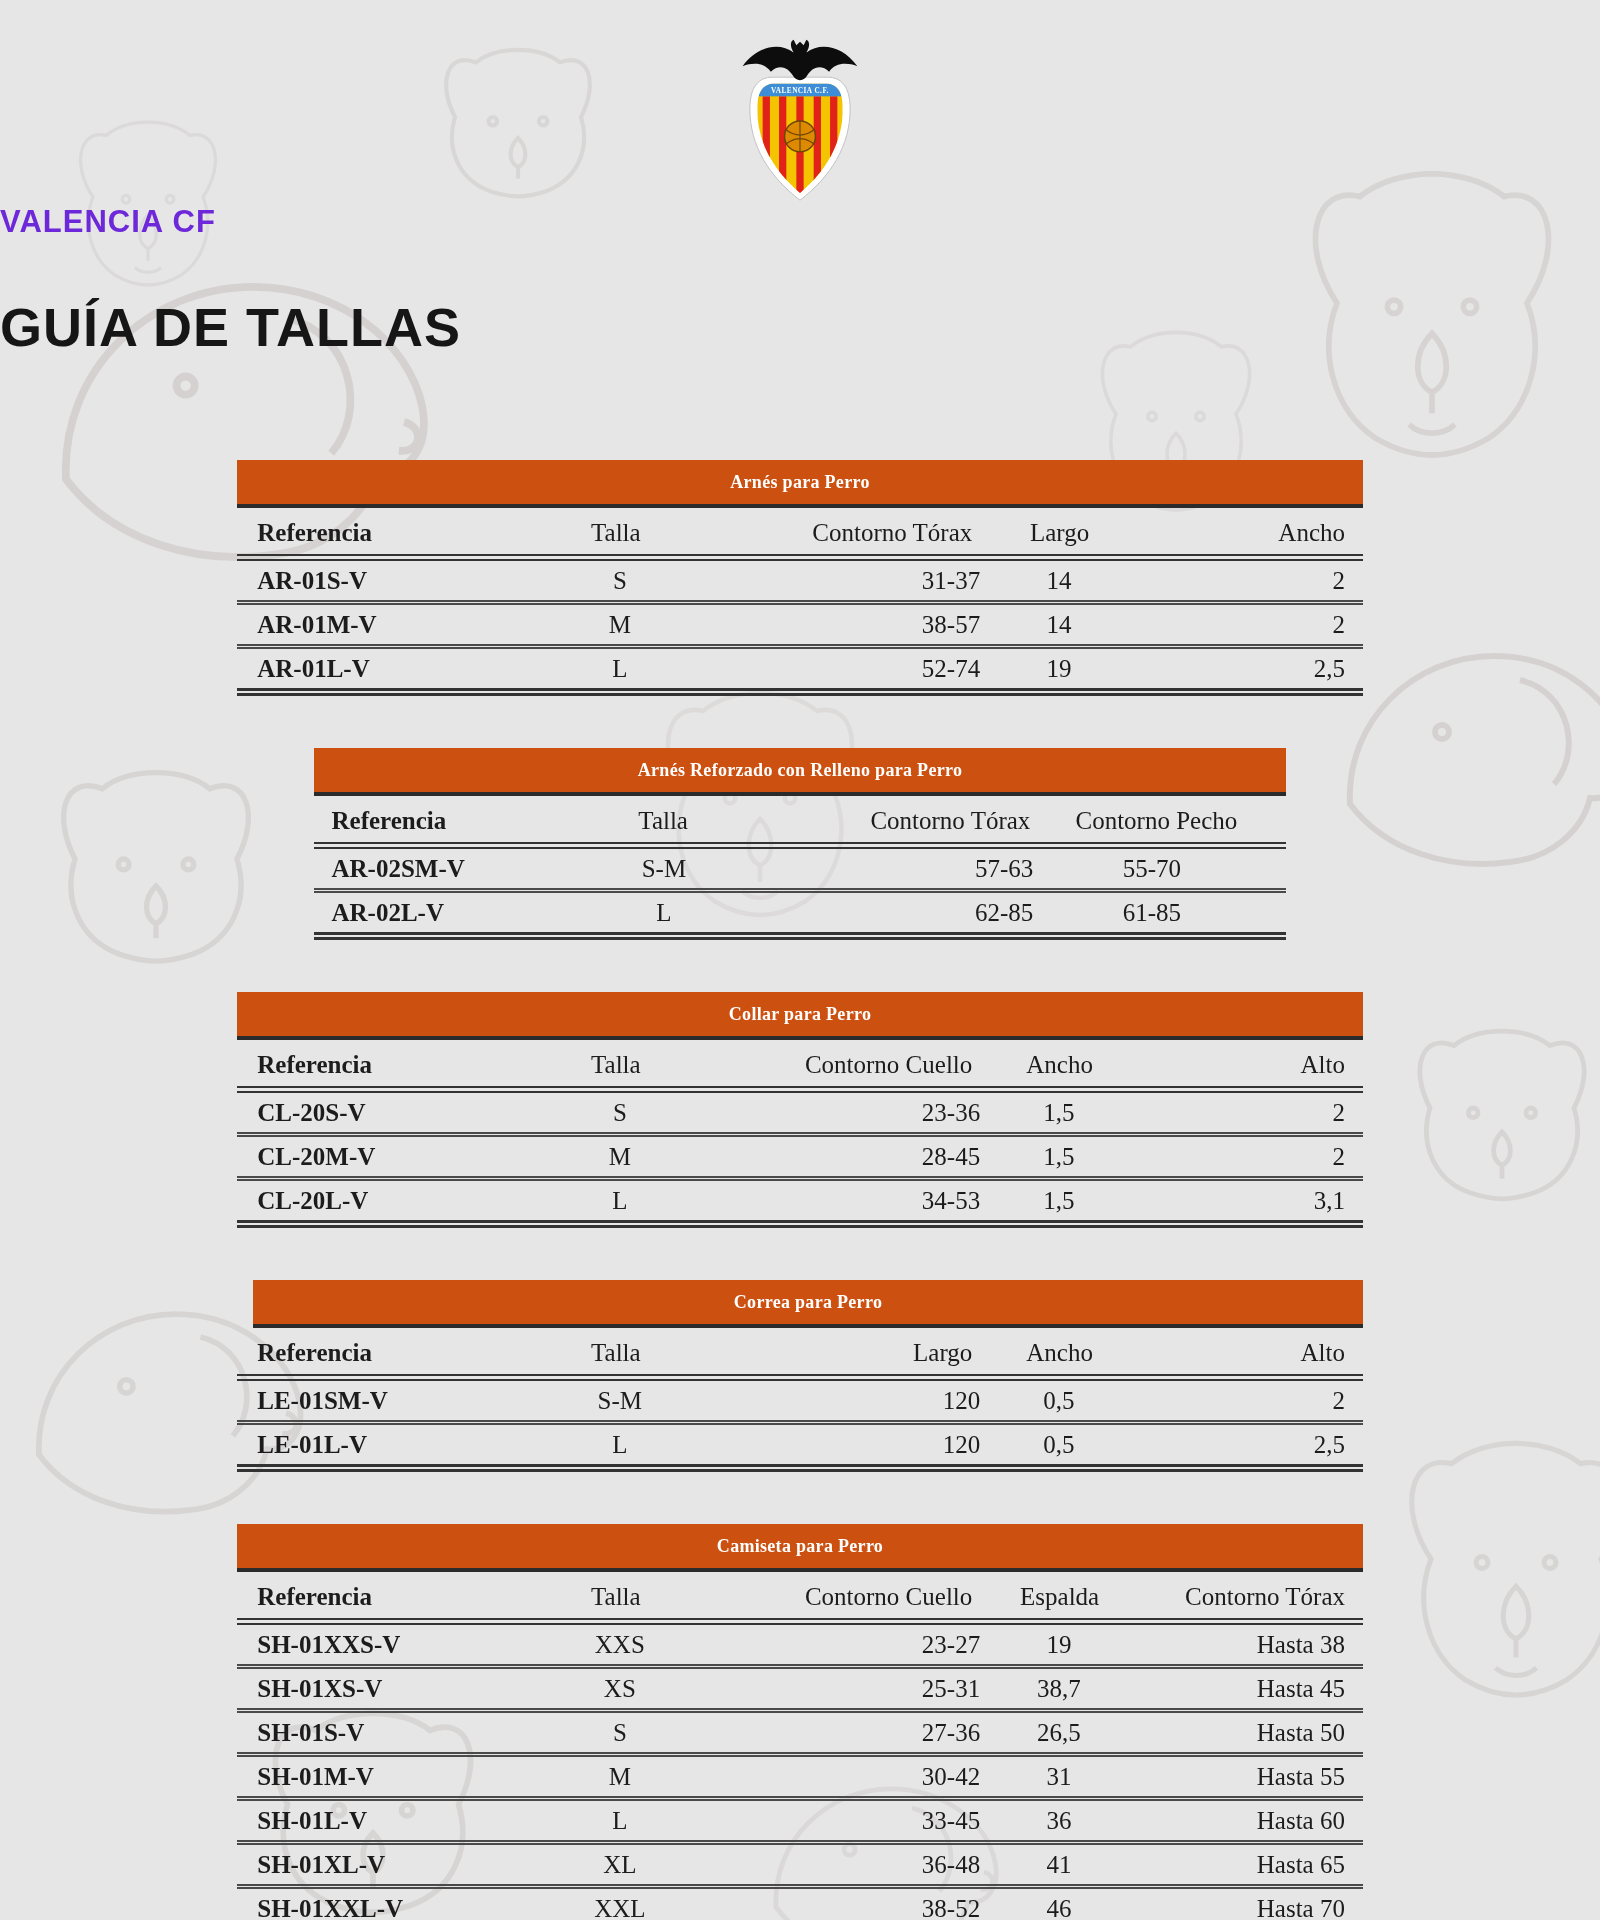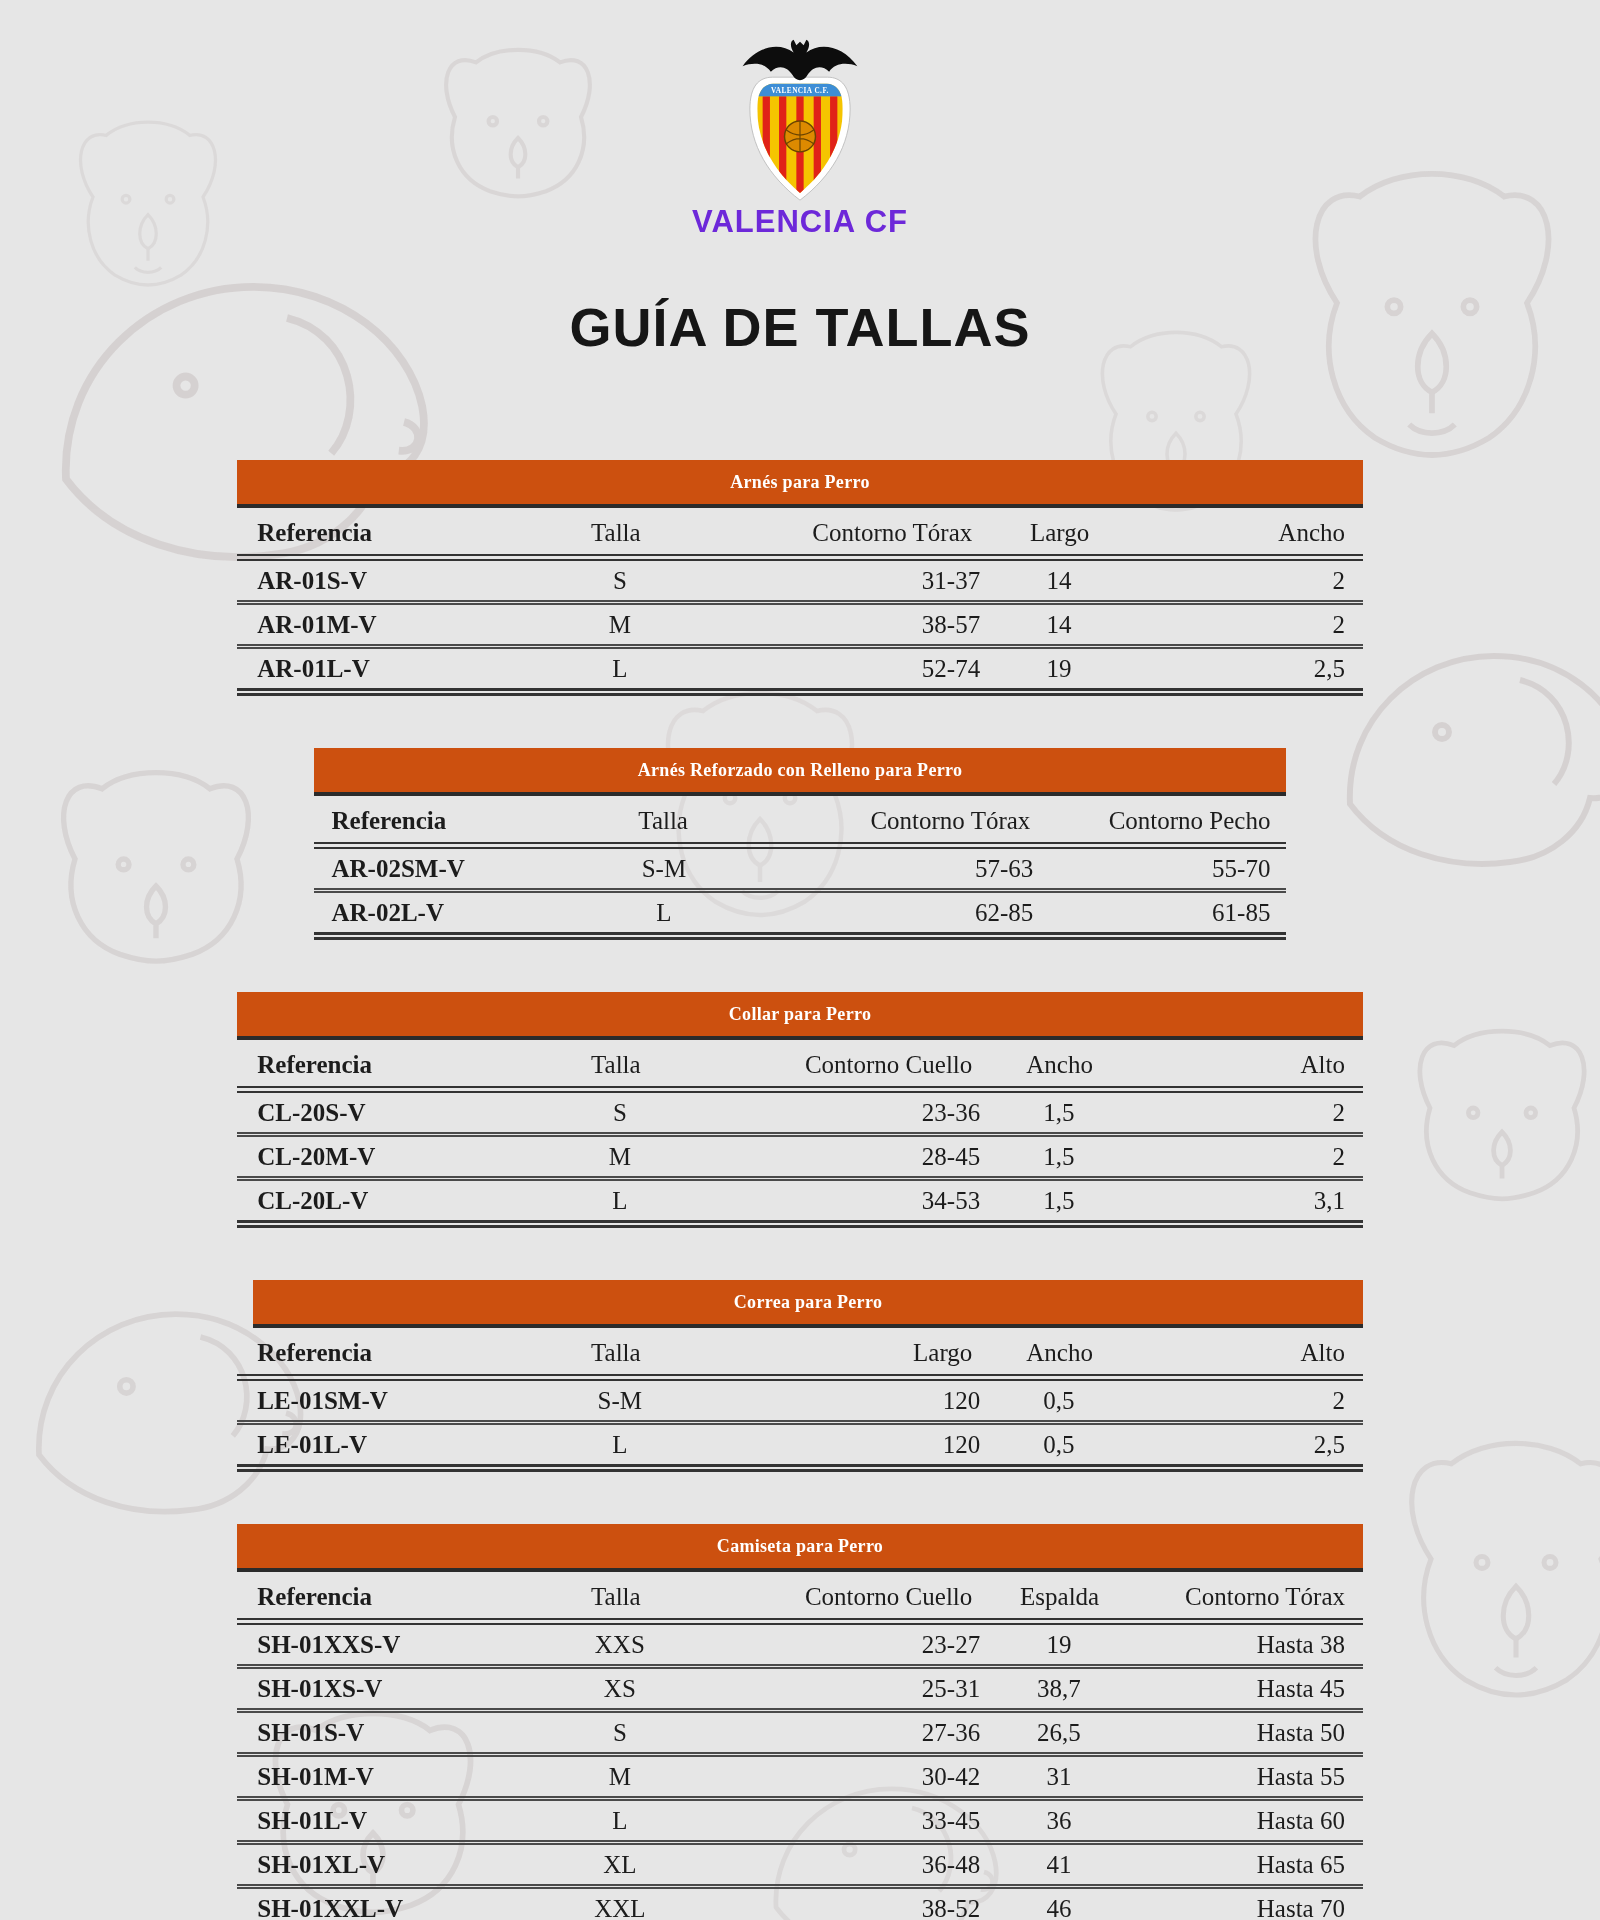--- a/index.html
+++ b/index.html
@@ -2,21 +2,21 @@
 <html><head>
 <meta charset="utf-8">
 <style>
   html,body{margin:0;padding:0;}
   body{width:1600px;background:#e6e6e6;font-family:"Liberation Serif",serif;}
   .page{position:relative;width:1600px;height:1920px;background:#e6e6e6;overflow:hidden;}
   .bg-sketch{position:absolute;inset:0;pointer-events:none;}
   .content{position:relative;z-index:2;}
 
   
-  .masthead{text-align:center;padding-top:38px;}
+  .masthead{text-align:left;padding-top:38px;}
   .crest{display:block;margin:0 auto;}
   .club-name{font-family:"Liberation Sans",sans-serif;font-weight:800;font-size:31px;
              letter-spacing:1px;color:#6d28d9;margin-top:2px;}
   .page-title{font-family:"Liberation Sans",sans-serif;font-weight:800;font-size:54px;
               letter-spacing:1px;color:#161616;margin:56px 0 0 0;}
 
   
   .tables-wrap{margin-top:102px;}
   .tbl{width:1126px;margin:0 auto 52px auto;}
   .tbl.narrow{width:972px;}
@@ -30,21 +30,21 @@
   
   .cols5 .cell:nth-child(1){width:26%;text-align:left;padding-left:1.8%;}
   .cols5 .cell:nth-child(2){width:16%;text-align:center;}
   .cols5 .cell:nth-child(3){width:24%;text-align:right;}
   .cols5 .cell:nth-child(4){width:14%;text-align:center;}
   .cols5 .cell:nth-child(5){width:20%;text-align:right;padding-right:1.6%;}
   
   .cols4 .cell:nth-child(1){width:26%;text-align:left;padding-left:1.8%;}
   .cols4 .cell:nth-child(2){width:20%;text-align:center;}
   .cols4 .cell:nth-child(3){width:28%;text-align:right;}
-  .cols4 .cell:nth-child(4){width:26%;text-align:right;padding-right:1.6%;}
+  .cols4 .cell:nth-child(4){width:26%;text-align:center;padding-right:1.6%;}
 </style>
 </head>
 <body>
 
 <div class="page">
 
   <svg class="bg-sketch" width="1600" height="1920" viewBox="0 0 1600 1920" aria-hidden="true">
     <defs>
       <g id="dgFront" stroke="#d2cdcd" stroke-width="3" fill="none">
         <path d="M30 70 C10 40 18 8 42 14 C62 -2 98 -2 118 14 C142 8 150 40 130 70 C140 96 132 126 110 141 C90 153 70 153 50 141 C28 126 20 96 30 70 Z"></path>

